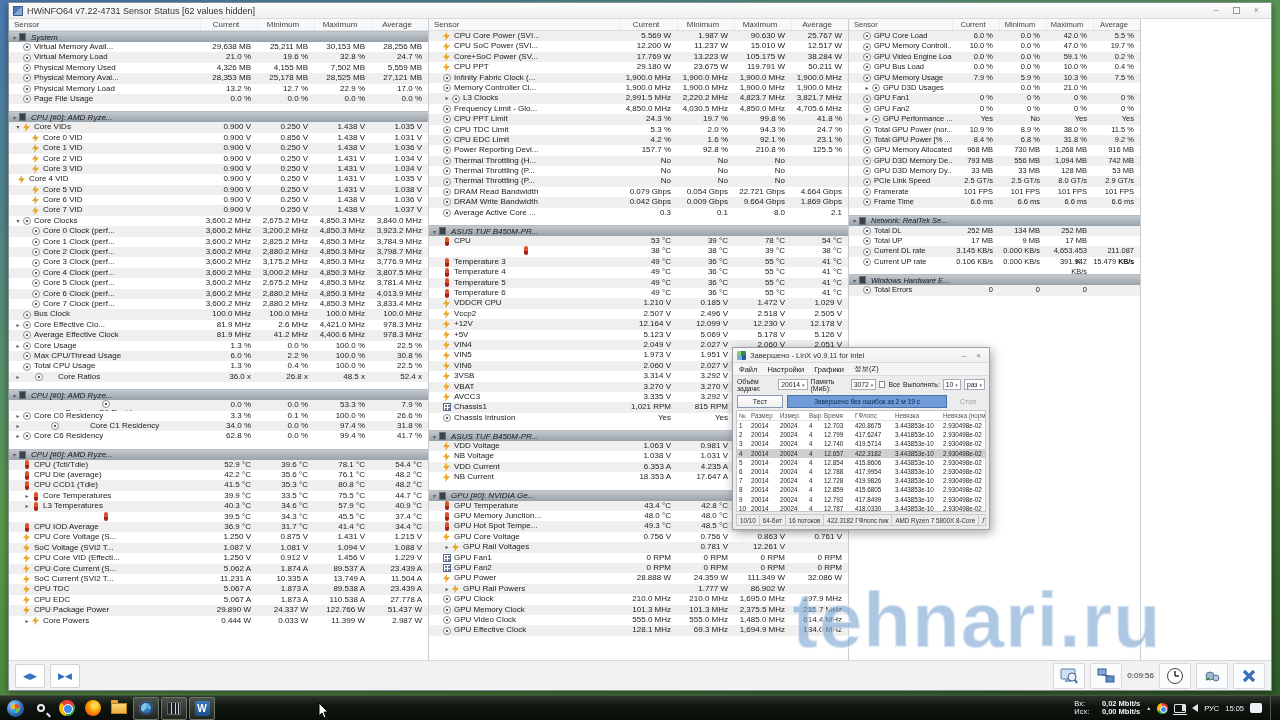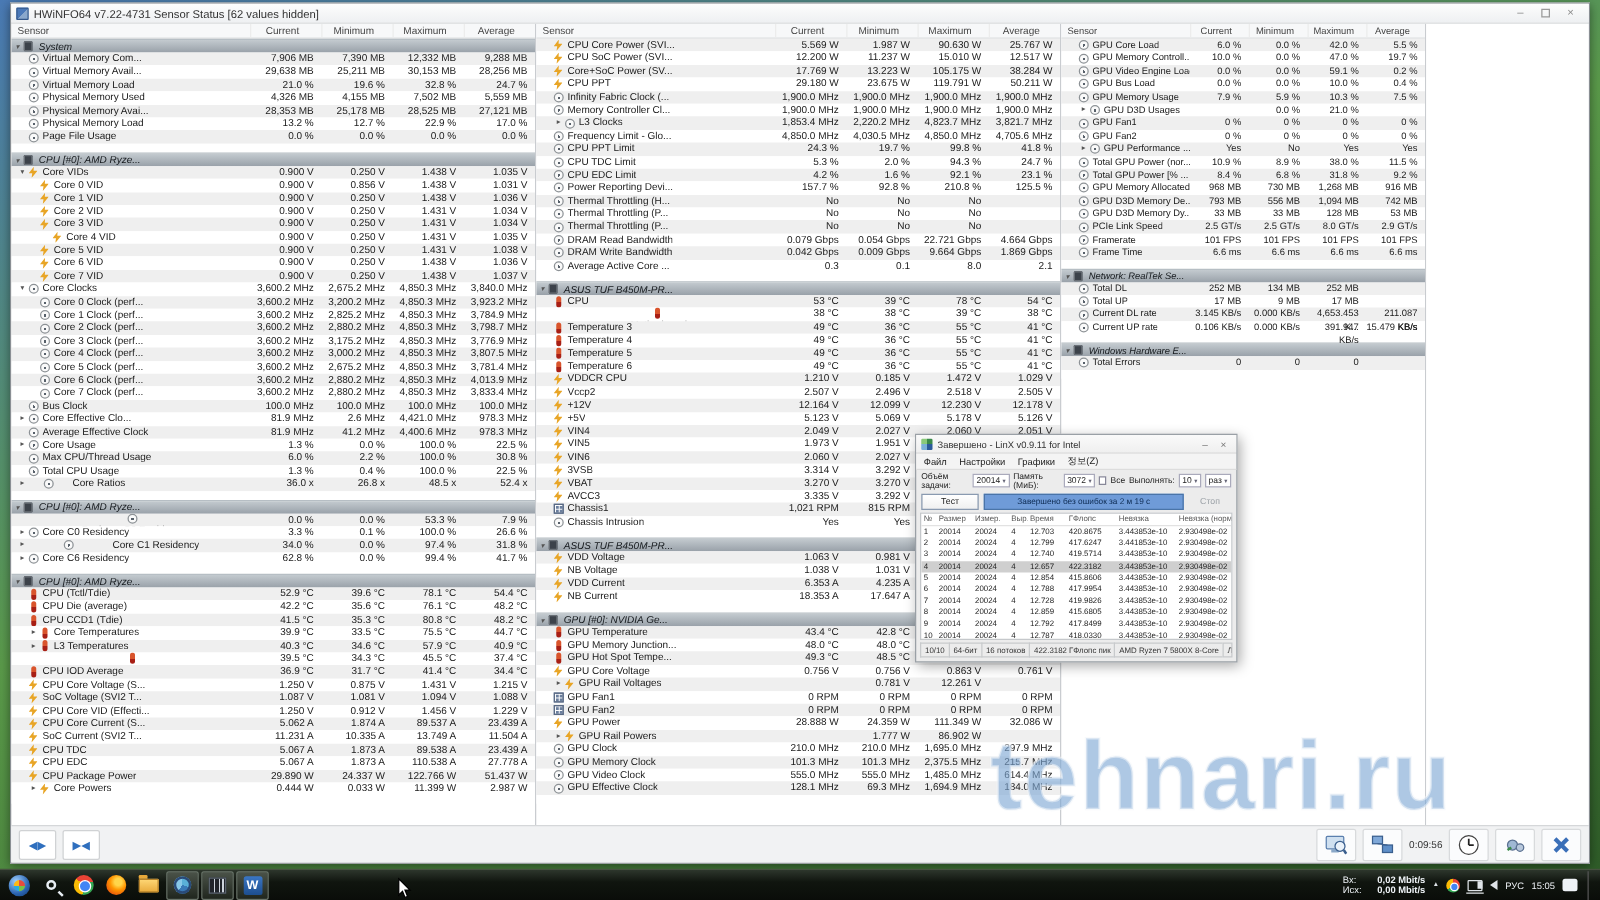--- a/index.html
+++ b/index.html
@@ -187,31 +187,20 @@
           <span class="chead-val">Current</span>
           <span class="chead-val">Minimum</span>
           <span class="chead-val">Maximum</span>
           <span class="chead-val">Average</span>
         </div>
         <div class="sechead">
           <span class="exp">▾</span>
           <span class="icon chip"></span>
           <span class="sechead-lbl">System</span>
         </div>
-        <div class="srow alt">
-          <span class="lbl" style="padding-left: 5px;">
-            <span class="spacer"></span>
-            <span class="icon gauge"></span>
-            <span class="lbl-t">Virtual Memory Com...</span>
-          </span>
-          <span class="val">7,906 MB</span>
-          <span class="val">7,390 MB</span>
-          <span class="val">12,332 MB</span>
-          <span class="val">9,288 MB</span>
-        </div>
         <div class="srow">
           <span class="lbl" style="padding-left: 5px;">
             <span class="spacer"></span>
             <span class="icon gauge"></span>
             <span class="lbl-t">Virtual Memory Avail...</span>
           </span>
           <span class="val">29,638 MB</span>
           <span class="val">25,211 MB</span>
           <span class="val">30,153 MB</span>
           <span class="val">28,256 MB</span>
@@ -326,21 +315,21 @@
             <span class="spacer"></span>
             <span class="icon volt"></span>
             <span class="lbl-t">Core 3 VID</span>
           </span>
           <span class="val">0.900 V</span>
           <span class="val">0.250 V</span>
           <span class="val">1.431 V</span>
           <span class="val">1.034 V</span>
         </div>
         <div class="srow">
-          <span class="lbl" style="padding-left: 24px;">
+          <span class="lbl" style="padding-left: 0;">
             <span class="spacer"></span>
             <span class="icon volt"></span>
             <span class="lbl-t">Core 4 VID</span>
           </span>
           <span class="val">0.900 V</span>
           <span class="val">0.250 V</span>
           <span class="val">1.431 V</span>
           <span class="val">1.035 V</span>
         </div>
         <div class="srow alt">
@@ -859,21 +848,21 @@
           <span class="val">1,900.0 MHz</span>
           <span class="val">1,900.0 MHz</span>
           <span class="val">1,900.0 MHz</span>
         </div>
         <div class="srow alt">
           <span class="lbl" style="padding-left: 14px;">
             <span class="exp">▸</span>
             <span class="icon gauge"></span>
             <span class="lbl-t">L3 Clocks</span>
           </span>
-          <span class="val">1,853.4 MHz</span>
+          <span class="val">2,991.5 MHz</span>
           <span class="val">2,220.2 MHz</span>
           <span class="val">4,823.7 MHz</span>
           <span class="val">3,821.7 MHz</span>
         </div>
         <div class="srow">
           <span class="lbl" style="padding-left: 5px;">
             <span class="spacer"></span>
             <span class="icon gauge"></span>
             <span class="lbl-t">Frequency Limit - Glo...</span>
           </span>

